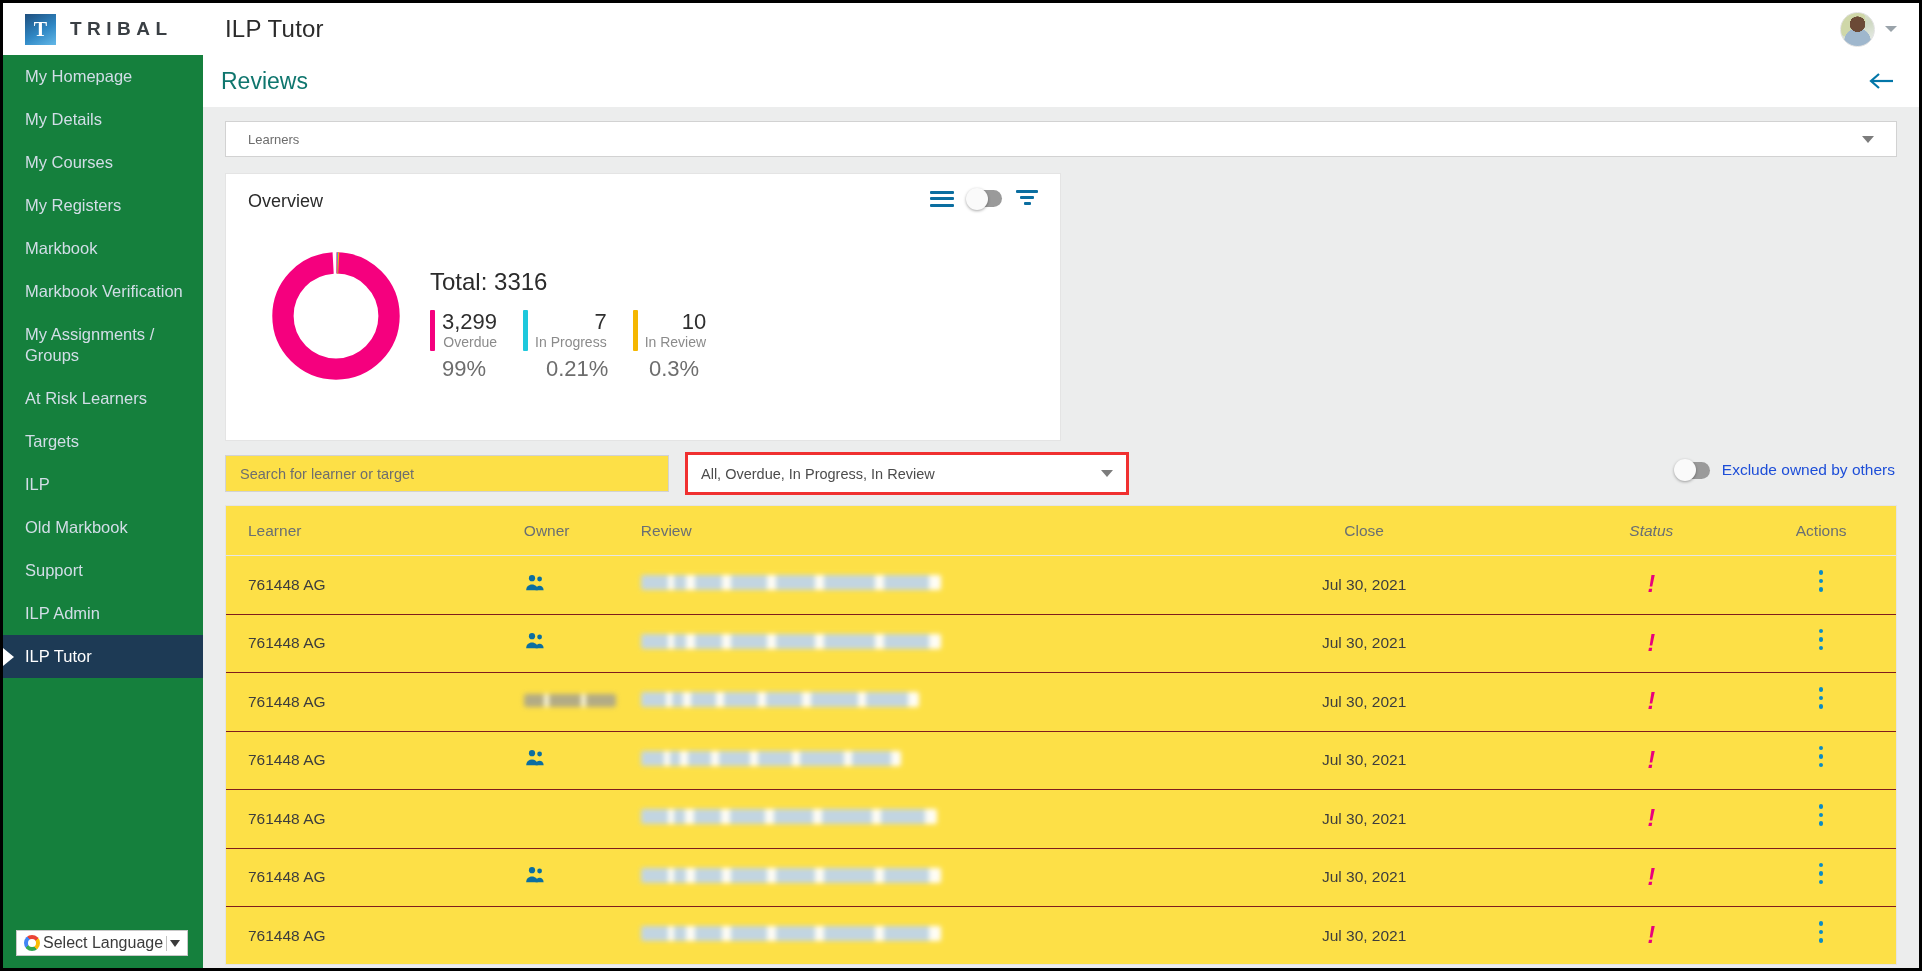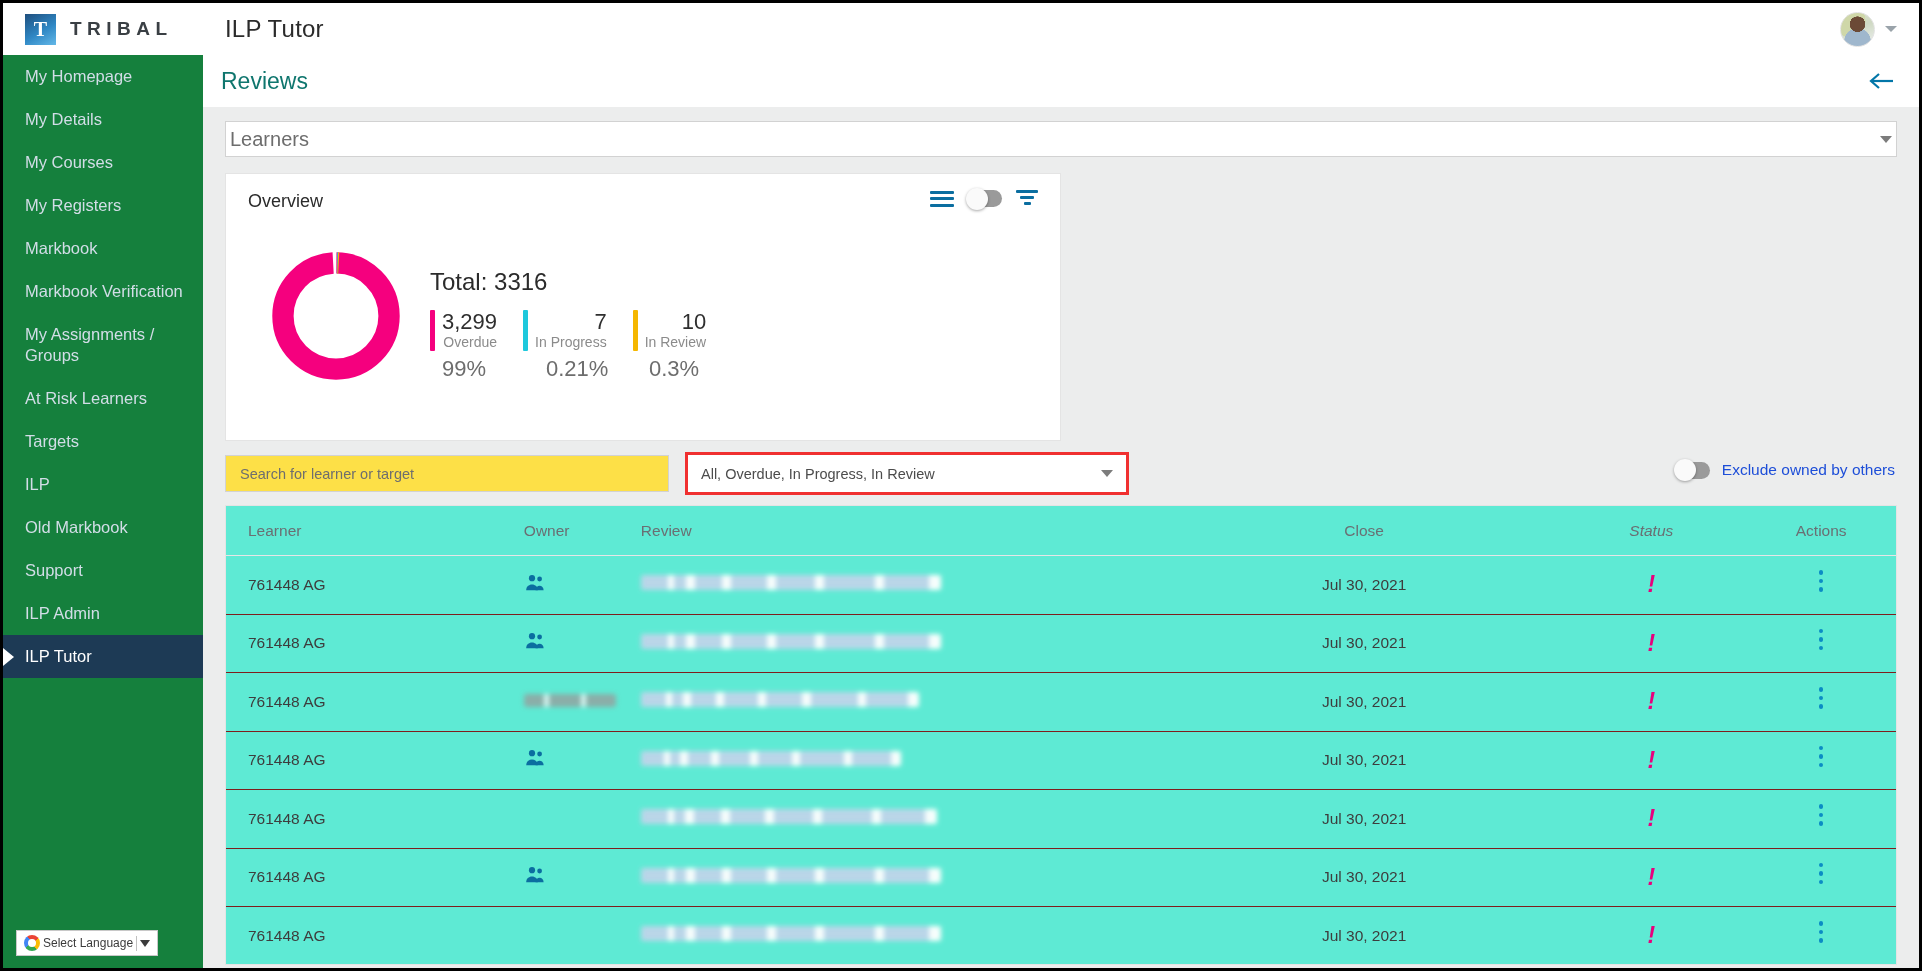--- a/index.html
+++ b/index.html
@@ -90,21 +90,21 @@
     border-top: 9px solid transparent;
     border-bottom: 9px solid transparent;
     border-left: 11px solid #ffffff;
   }
   .lang-widget {
     position: absolute; left: 13px; bottom: 12px;
     height: 26px; background: #ffffff;
     border: 1px solid #c8c8c8;
     display: flex; align-items: center;
     padding: 0 7px; gap: 3px;
-    font-size: 12px; color: #3b3b3b;
+    font-size: 16px; color: #3b3b3b;
   }
   .g-logo {
     width: 16px; height: 16px; border-radius: 50%;
     background: conic-gradient(from -35deg, #ea4335 0 25%, #fbbc05 25% 50%, #34a853 50% 75%, #4285f4 75% 100%);
     position: relative;
   }
   .g-logo::after {
     content: ""; position: absolute; inset: 4px;
     background: #ffffff; border-radius: 50%;
   }
@@ -138,22 +138,22 @@
     width: 1716px; height: 861px;
     background: #eceded;
     overflow: hidden;
   }
 
   .learners-select {
     margin: 14px 22px 16px 22px;
     height: 36px; background: #ffffff;
     border: 1px solid #d2d2d2;
     display: flex; align-items: center;
-    padding: 0 4px;
-    font-size: 20px; color: #6d6d6d;
+    padding: 0 22px;
+    font-size: 13px; color: #6d6d6d;
     cursor: pointer;
   }
   .sel-caret {
     margin-left: auto;
     width: 0; height: 0;
     border-left: 6px solid transparent;
     border-right: 6px solid transparent;
     border-top: 7px solid #7c7c7c;
   }
 
@@ -244,21 +244,21 @@
   .excl-toggle {
     position: absolute; right: 2px; top: 6px;
     display: flex; align-items: center; gap: 12px;
   }
   .excl-label { font-size: 15.5px; color: #1d4ed8; }
 
   
   .table-wrap {
     position: absolute; left: 22px; top: 398px;
     width: 1672px; height: 460px;
-    background: #5eead4; border: 1px solid #e4e4e4;
+    background: #fde047; border: 1px solid #e4e4e4;
     overflow: hidden;
   }
   table { width: 100%; border-collapse: collapse; table-layout: fixed; }
   thead th {
     font-size: 15.5px; color: #6a6f73; font-weight: normal;
     text-align: left; padding: 16px 0 15px 0;
     border-bottom: 1px solid #e6e6e6;
   }
   tbody td {
     font-size: 15.5px; color: #3d3d3d;

